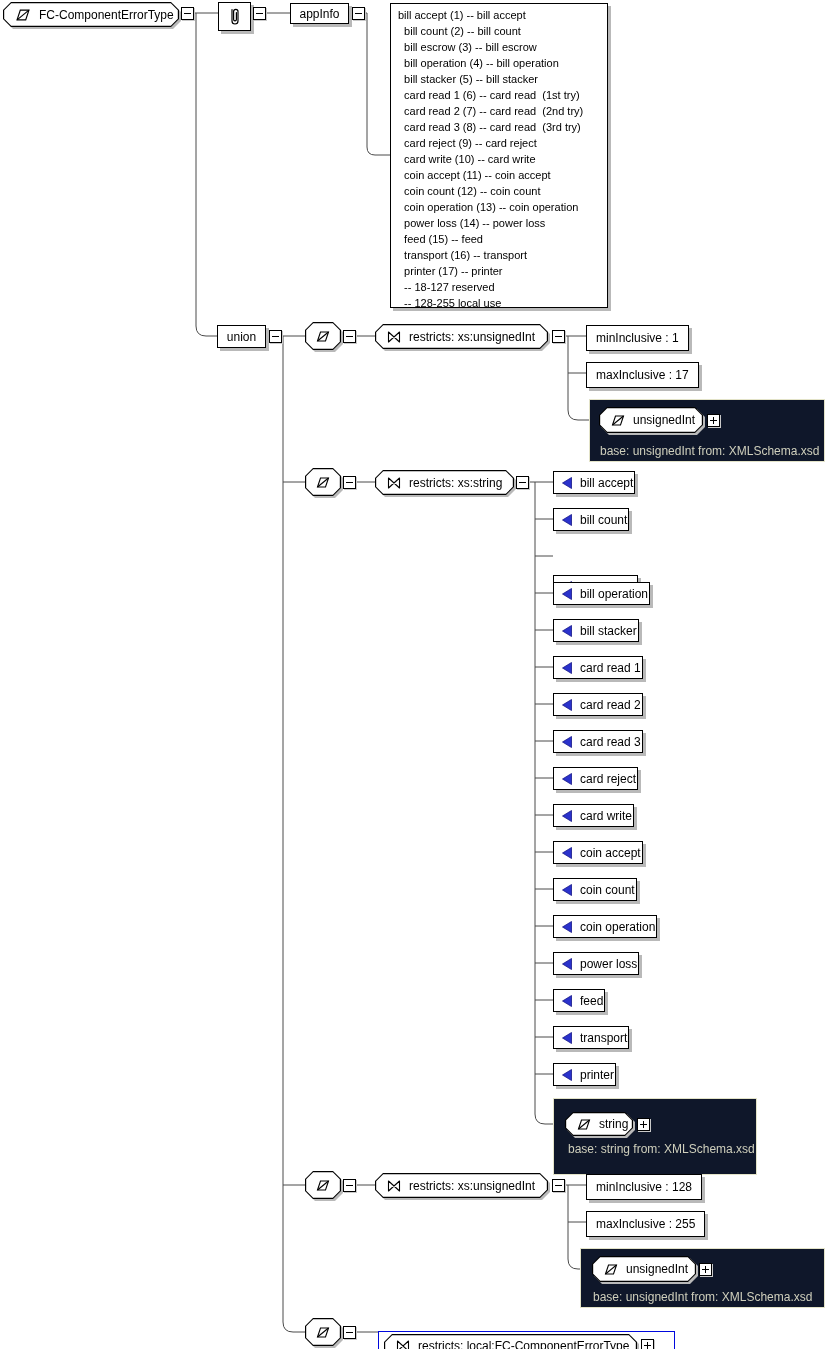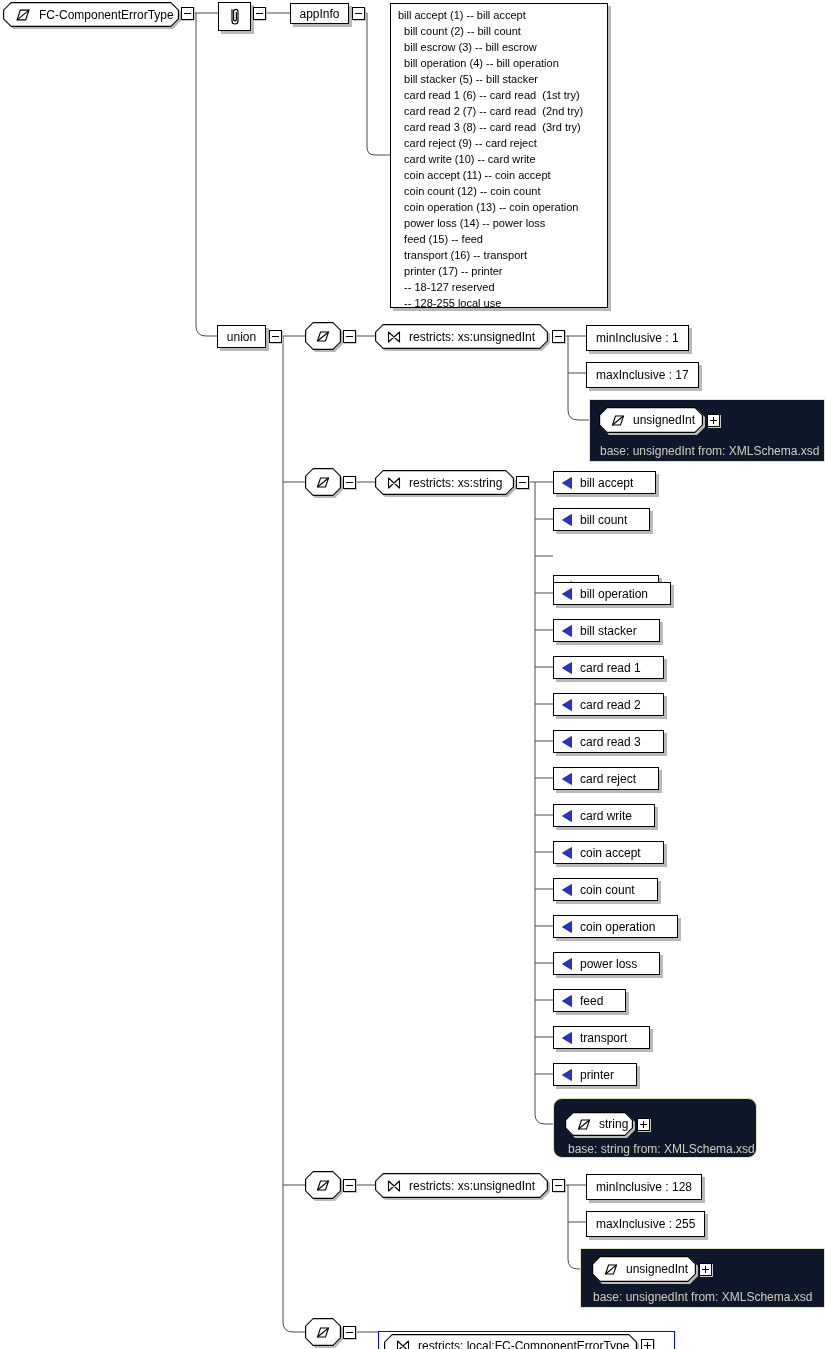--- a/index.html
+++ b/index.html
@@ -19,21 +19,21 @@
   .oct.center .o-content{justify-content:center;padding-left:0;}
 
   
   .rnode{position:absolute;background:#fff;border:1px solid #000;box-sizing:border-box;
     box-shadow:3px 3px 0 #b9b9b9;display:flex;align-items:center;justify-content:center;
     font-size:12px;white-space:nowrap;}
 
   
   .enum{position:absolute;left:553px;height:23px;background:#fff;border:1px solid #000;
     box-sizing:border-box;box-shadow:3px 3px 0 #b9b9b9;display:flex;align-items:center;
-    gap:7px;padding:0 22px 0 7px;font-size:12px;white-space:nowrap;}
+    gap:7px;padding:0 1px 0 7px;font-size:12px;white-space:nowrap;}
 
   
   .facet{position:absolute;left:586px;height:23px;background:#fff;border:1px solid #000;
     box-sizing:border-box;box-shadow:3px 3px 0 #b9b9b9;display:flex;align-items:center;
     padding:12px 9px;font-size:12px;white-space:nowrap;}
 
   
   .docbox{position:absolute;left:390px;top:3px;width:218px;height:305px;background:#fff;
     border:1px solid #000;box-sizing:border-box;box-shadow:3px 3px 0 #b9b9b9;
     font-size:11px;line-height:16px;white-space:pre;padding:3px 0 0 7px;overflow:hidden;}
@@ -335,21 +335,21 @@
       </svg>
     <span>transport</span>
   </div>
   <div class="enum" style="top:1063px;">
     <svg width="12" height="12" viewBox="0 0 12 12">
         <polygon points="10.5,0.5 10.5,11.5 1.5,6" stroke="#151588" stroke-width="0.8" fill="#2a32cc"></polygon>
       </svg>
     <span>printer</span>
   </div>
 
-  <div class="ybox" style="left:553px;top:1098px;width:204px;height:60px;border-radius:9px;">
+  <div class="ybox" style="left:553px;top:1098px;width:204px;height:77px;">
     <div class="ynote" style="left:14px;top:43px;">base: string from: XMLSchema.xsd</div>
   </div>
   <div class="oct" style="left:565px;top:1112px;width:68px;height:24px;">
     <div class="o-bg"></div>
       <div class="o-in"></div>
     <div class="o-content">
       <svg width="16" height="13" viewBox="0 0 16 13">
         <polygon points="2.5,11 10.5,11 13.5,2 5.5,2" fill="#fff" stroke="#000" stroke-width="1.1"></polygon>
         <line x1="2.5" y1="11" x2="13.5" y2="2" stroke="#000" stroke-width="1.1"></line>
       </svg>

